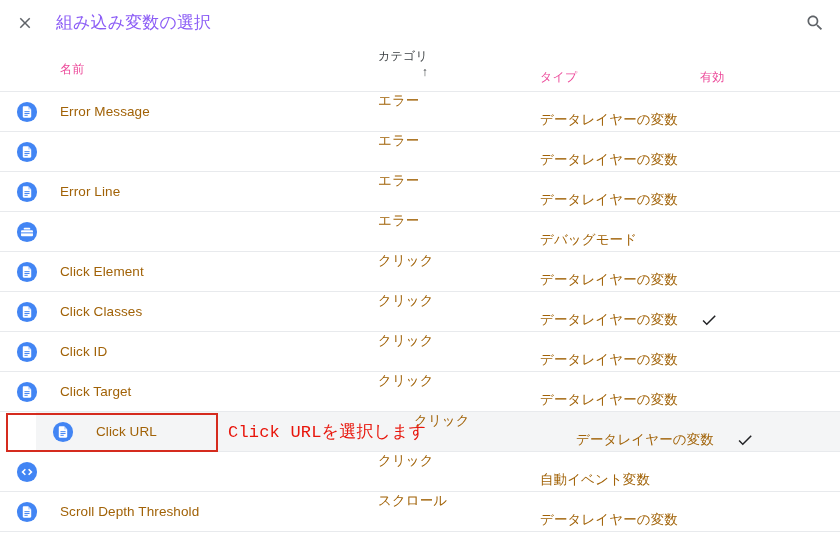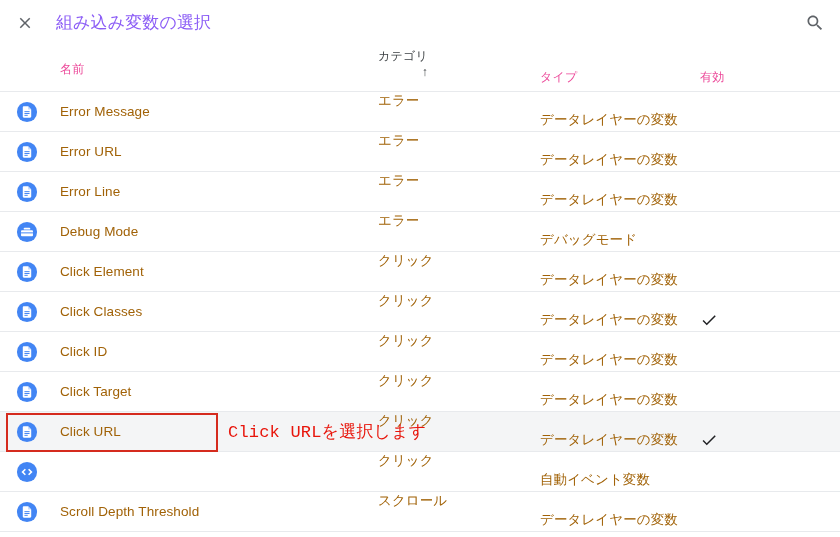--- a/index.html
+++ b/index.html
@@ -80,21 +80,21 @@
     height: 44px;
     border-bottom: 1px solid #e8eaed;
   }
 
   .row {
     position: relative;
     height: 40px;
     border-bottom: 1px solid #e8eaed;
     background: #ffffff;
   }
-  .row.hl { background: #f4f5f6; }
+  .row.hl { background: #f4f5f6; margin-left: 36px; }
 
   
   .c-name   { position: absolute; left: 60px;  top: 0; height: 100%; display: flex; align-items: center; }
   .c-cat    { position: absolute; left: 378px; top: 0; height: 100%; display: flex; align-items: flex-end; flex-direction: column; }
   .c-type   { position: absolute; left: 540px; top: 8px; height: 100%; display: flex; align-items: center; }
   .c-enab   { position: absolute; left: 700px; top: 8px; height: 100%; display: flex; align-items: center; }
 
   .head-row .c-name,
   .head-row .c-type,
   .head-row .c-enab {
@@ -214,21 +214,20 @@
           <div class="row-icon">
   <svg viewBox="0 0 24 24">
     <circle cx="12" cy="12" r="11" fill="#4285f4"></circle>
     <path d="M13.2 5.8H8.6c-.66 0-1.2.54-1.2 1.2v10c0 .66.54 1.2 1.2 1.2h6.8c.66 0 1.2-.54 1.2-1.2V9.2l-3.4-3.4z" fill="#ffffff"></path>
     <path d="M13.2 5.8V9.2h3.4" fill="#c5d9fb"></path>
     <rect x="9.2" y="11.1" width="5.6" height="1.05" fill="#4285f4"></rect>
     <rect x="9.2" y="13.1" width="5.6" height="1.05" fill="#4285f4"></rect>
     <rect x="9.2" y="15.1" width="3.6" height="1.05" fill="#4285f4"></rect>
   </svg>
 </div>
-          <div class="c-name">Error URL</div>
           <div class="c-cat">エラー</div>
           <div class="c-type">データレイヤーの変数</div>
           <div class="c-enab"></div>
         </div>
         <div class="row">
           <div class="row-icon">
   <svg viewBox="0 0 24 24">
     <circle cx="12" cy="12" r="11" fill="#4285f4"></circle>
     <path d="M13.2 5.8H8.6c-.66 0-1.2.54-1.2 1.2v10c0 .66.54 1.2 1.2 1.2h6.8c.66 0 1.2-.54 1.2-1.2V9.2l-3.4-3.4z" fill="#ffffff"></path>
     <path d="M13.2 5.8V9.2h3.4" fill="#c5d9fb"></path>
@@ -244,21 +243,20 @@
         </div>
         <div class="row">
           <div class="row-icon">
   <svg viewBox="0 0 24 24">
     <circle cx="12" cy="12" r="11" fill="#4285f4"></circle>
     <path d="M9.4 7.4h5.2c.5 0 .9.4.9.9v1.1H8.5V8.3c0-.5.4-.9.9-.9z" fill="#ffffff"></path>
     <path d="M6.4 10.2h11.2c.5 0 .9.4.9.9v4.6c0 .5-.4.9-.9.9H6.4c-.5 0-.9-.4-.9-.9v-4.6c0-.5.4-.9.9-.9z" fill="#ffffff"></path>
     <rect x="5.5" y="12.4" width="13" height="1.1" fill="#4285f4"></rect>
   </svg>
 </div>
-          <div class="c-name">Debug Mode</div>
           <div class="c-cat">エラー</div>
           <div class="c-type">デバッグモード</div>
           <div class="c-enab"></div>
         </div>
         <div class="row">
           <div class="row-icon">
   <svg viewBox="0 0 24 24">
     <circle cx="12" cy="12" r="11" fill="#4285f4"></circle>
     <path d="M13.2 5.8H8.6c-.66 0-1.2.54-1.2 1.2v10c0 .66.54 1.2 1.2 1.2h6.8c.66 0 1.2-.54 1.2-1.2V9.2l-3.4-3.4z" fill="#ffffff"></path>
     <path d="M13.2 5.8V9.2h3.4" fill="#c5d9fb"></path>

